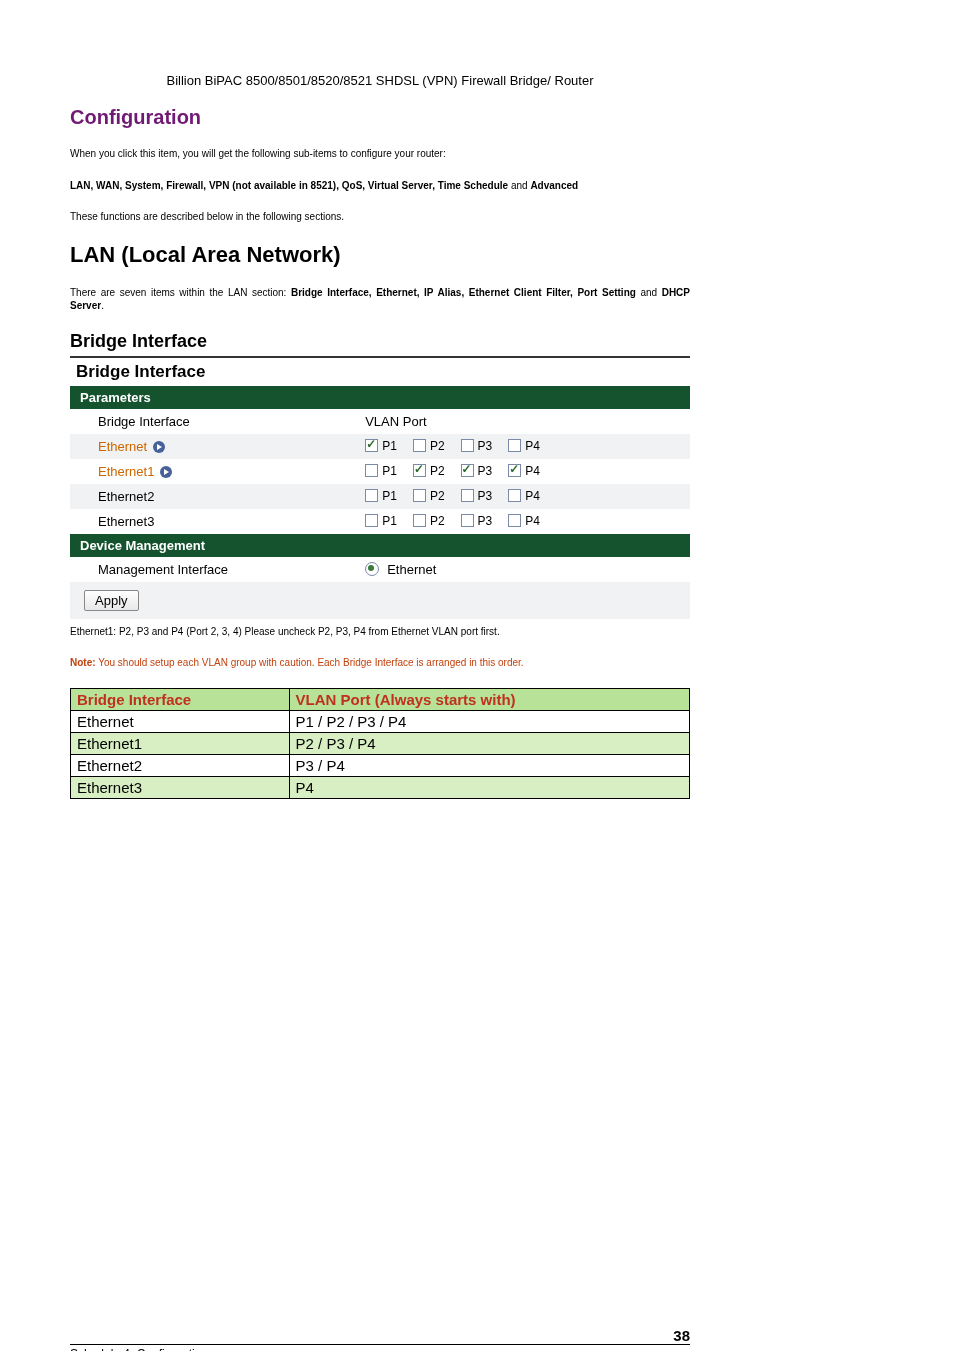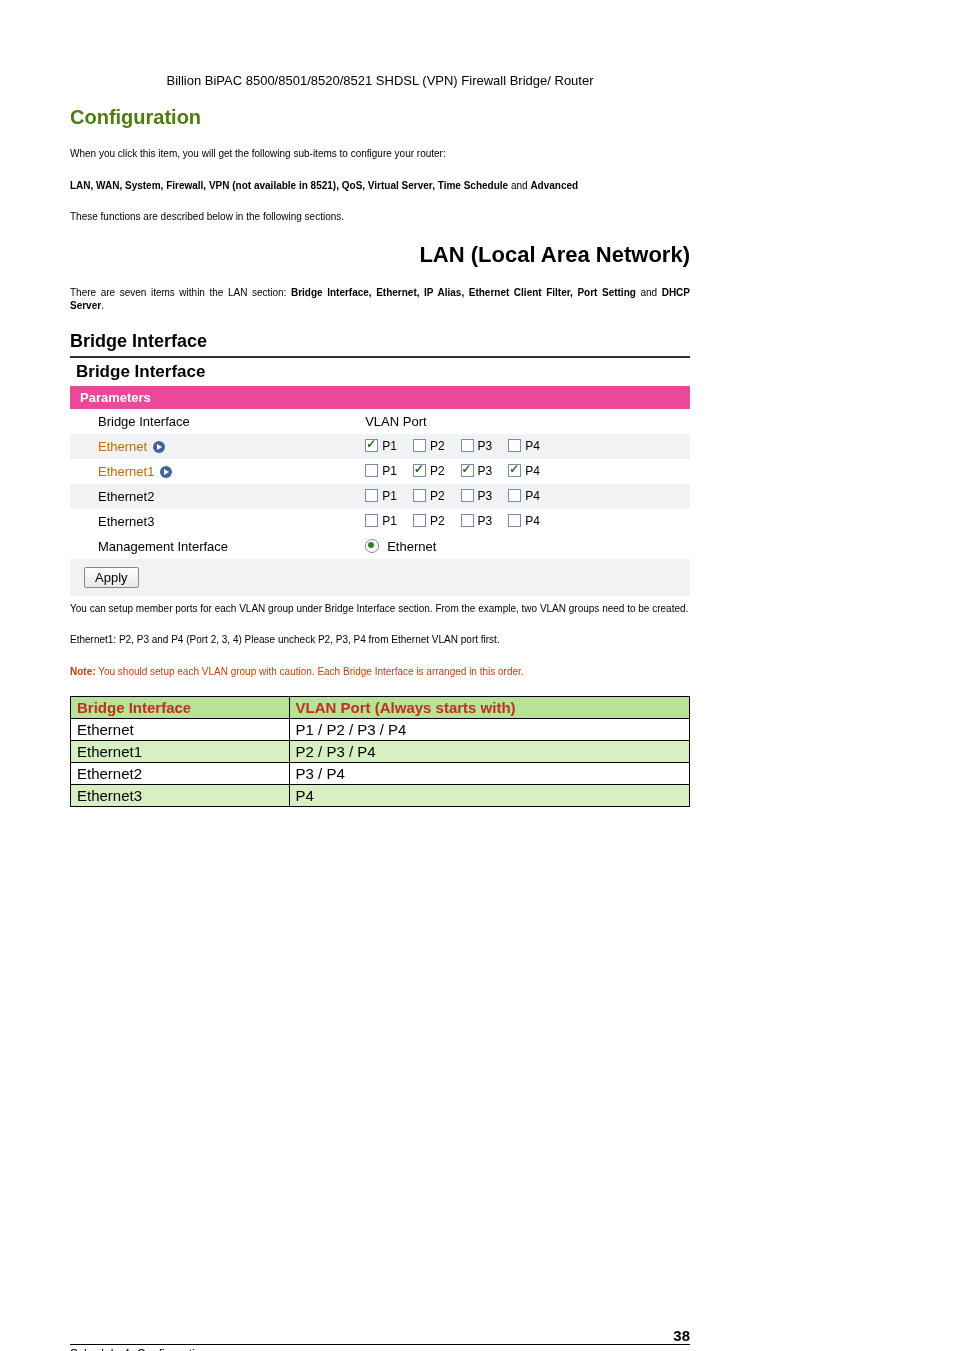--- a/index.html
+++ b/index.html
@@ -15,36 +15,35 @@
     box-sizing: border-box;
     position: relative;
     margin-top: 43px;
   }
   .top-header {
     font-size: 13px;
     text-align: center;
     margin-bottom: 18px;
   }
   h2.config {
-    color: #4d7c0f;
+    color: #701a75;
     font-size: 20px;
     margin: 0 0 18px 0;
     font-weight: bold;
   }
   p {
     font-size: 10px;
     line-height: 1.35;
     margin: 0 0 18px 0;
     text-align: justify;
   }
   h2.lan {
     font-size: 22px;
     margin: 18px 0 18px 0;
     font-weight: bold;
-    text-align: right;
   }
   h3.bridge {
     font-size: 18px;
     font-weight: bold;
     margin: 0 0 4px 0;
   }
   .note-red {
     color: #c2410c;
   }
   
@@ -54,21 +53,21 @@
     font-family: Arial, sans-serif;
   }
   .tbl-title {
     font-weight: bold;
     font-size: 17px;
     padding: 4px 6px;
     color: #000;
     background: #fff;
   }
   .tbl-subhead {
-    background: #ec4899;
+    background: #14532d;
     color: #fff;
     font-weight: bold;
     font-size: 13px;
     padding: 4px 10px;
   }
   .row {
     display: flex;
     font-size: 13px;
     align-items: center;
   }
@@ -293,35 +292,35 @@
           <span class="cb-label">P1</span>
         <span class="cb"></span>
           <span class="cb-label">P2</span>
         <span class="cb"></span>
           <span class="cb-label">P3</span>
         <span class="cb"></span>
           <span class="cb-label">P4</span>
       </div>
     </div>
 
+    <div class="tbl-subhead">Device Management</div>
 
     <div class="row">
       <div class="cell-l">Management Interface</div>
       <div class="cell-r">
         <span class="radio checked"></span>
         <span>Ethernet</span>
       </div>
     </div>
 
     <div class="row alt" style="padding:4px 0;">
       <span class="apply-btn">Apply</span>
     </div>
   </div>
 
-  <p>You can setup member ports for each VLAN group under Bridge Interface section. From the example, two VLAN groups need to be created.</p>
   <p>Ethernet1: P2, P3 and P4 (Port 2, 3, 4) Please uncheck P2, P3, P4 from Ethernet VLAN port first.</p>
 
   <p class="note-red">
     <strong><span>Note:</span></strong><span> You should setup each VLAN group with caution. Each Bridge Interface is arranged in this order.</span>
   </p>
 
   <table class="order">
     <tbody>
         <tr>
       <th>Bridge Interface</th>

